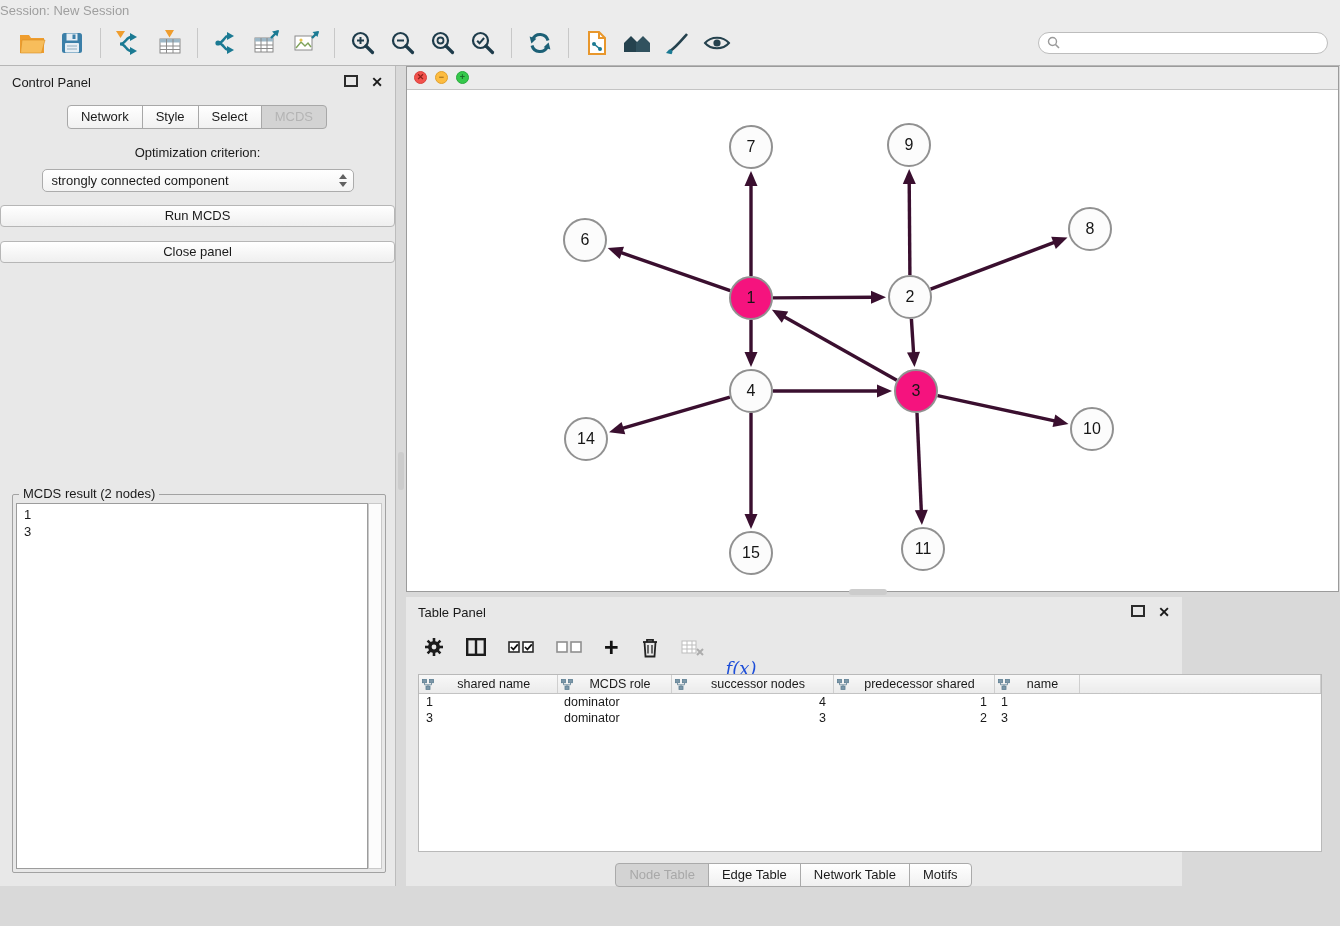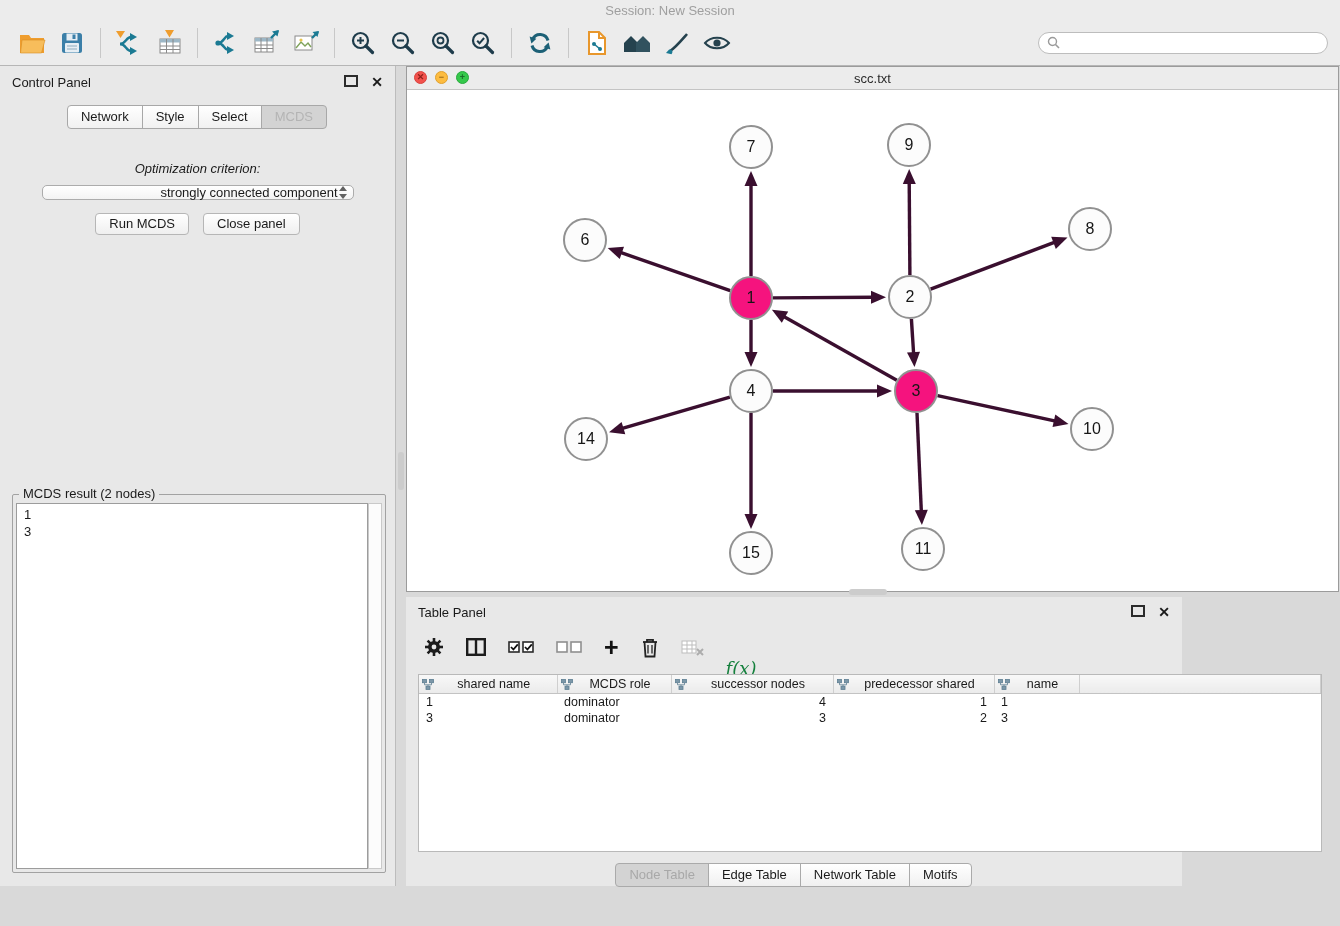--- a/index.html
+++ b/index.html
@@ -1,64 +1,64 @@
 <!DOCTYPE html>
 <html><head>
 <meta charset="utf-8">
 <style>
   html,body{margin:0;padding:0;}
   body{background:#d9d9d9;font-family:"Liberation Sans",sans-serif;}
   .app{position:relative;width:1340px;height:926px;background:#d9d9d9;overflow:hidden;font-size:13px;color:#1a1a1a;}
 
   
-  .titlebar{position:absolute;left:0;top:0;width:100%;height:20px;background:#ececec;text-align:center;line-height:21px;color:#9f9f9f;font-size:13px;}
+  .titlebar{position:absolute;left:0;top:0;width:100%;height:20px;background:#ececec;line-height:21px;color:#9f9f9f;font-size:13px;}
 
   
   .toolbar{position:absolute;left:0;top:20px;width:100%;height:46px;background:#ececec;border-bottom:1px solid #b6b6b6;display:flex;align-items:center;padding:0 12px;box-sizing:border-box;}
   .tbtn{width:40px;height:38px;display:flex;align-items:center;justify-content:center;flex:0 0 auto;}
   .tsep{width:1px;height:30px;background:#c8c8c8;margin:0 8px;flex:0 0 auto;}
   .search-field{margin-left:auto;width:290px;height:22px;border:1px solid #bdbdbd;border-radius:12px;background:#fff;display:flex;align-items:center;padding:0 8px;gap:5px;box-sizing:border-box;}
   .search-field input{border:none;outline:none;flex:1;font-size:12px;background:transparent;font-family:inherit;}
 
   
   .control-panel{position:absolute;left:0;top:66px;width:396px;height:820px;background:#e8e8e8;border-right:1px solid #bcbcbc;box-sizing:border-box;}
   .panel-header{height:26px;display:flex;align-items:center;padding:3px 12px 0;}
   .win-btns{margin-left:auto;display:flex;align-items:center;gap:13px;}
   .float-glyph{display:inline-block;width:10px;height:8px;border:2px solid #2b2b2b;}
   .close-glyph{font-weight:bold;font-size:14px;color:#1a1a1a;}
   .cp-tabs{display:flex;justify-content:center;margin-top:10px;}
   .cp-tab{border:1px solid #a8a8a8;background:linear-gradient(#ffffff,#f1f1f1);padding:3px 13px 4px;margin-left:-1px;font-size:13px;}
   .cp-tab:first-child{border-radius:4px 0 0 4px;}
   .cp-tab:last-child{border-radius:0 4px 4px 0;}
   .cp-tab.active{background:#d3d3d3;color:#b4b4b4;}
-  .opt-label{text-align:center;margin-top:32px;font-style:italic;}
-  .criterion-select{width:312px;height:15px;margin:9px auto 0;border:1px solid #acacac;border-radius:5px;background:linear-gradient(#ffffff,#f3f3f3);display:flex;align-items:center;padding:0 5px 0 9px;box-sizing:border-box;text-align:right;}
+  .opt-label{text-align:center;margin-top:16px;}
+  .criterion-select{width:312px;height:23px;margin:9px auto 0;border:1px solid #acacac;border-radius:5px;background:linear-gradient(#ffffff,#f3f3f3);display:flex;align-items:center;padding:0 5px 0 9px;box-sizing:border-box;}
   .criterion-select .val{flex:1;}
-  .cp-buttons{display:flex;justify-content:center;gap:14px;margin-top:13px;}
+  .cp-buttons{display:flex;justify-content:center;gap:14px;margin-top:13px;flex-direction:column;}
   .mac-btn{border:1px solid #b6b6b6;border-radius:4px;background:linear-gradient(#ffffff,#efefef);font-size:13px;font-family:inherit;padding:2px 13px 3px;height:22px;color:#1a1a1a;}
   .result-group{position:absolute;left:12px;top:428px;width:372px;height:377px;border:1px solid #a2a2a2;border-radius:2px;}
   .group-label{position:absolute;top:-9px;left:6px;background:#e8e8e8;padding:0 4px;}
   .result-list{position:absolute;left:3px;top:8px;right:17px;bottom:3px;background:#fff;border:1px solid #9c9c9c;padding:2px 0 0 7px;line-height:17px;box-sizing:border-box;}
   .result-scroll{position:absolute;right:3px;top:8px;width:14px;bottom:3px;background:#fcfcfc;border:1px solid #c9c9c9;box-sizing:border-box;}
 
   
   .net-window{position:absolute;left:406px;top:66px;width:933px;height:526px;background:#fff;border:1px solid #9b9b9b;box-sizing:border-box;}
   .net-titlebar{height:22px;background:#ececec;border-bottom:1px solid #c4c4c4;display:flex;align-items:center;position:relative;}
   .lights{position:absolute;left:7px;top:4px;display:flex;gap:8px;}
   .light{width:13px;height:13px;border-radius:50%;border:1px solid rgba(0,0,0,.18);display:flex;align-items:center;justify-content:center;font-size:9px;font-weight:bold;line-height:1;box-sizing:border-box;}
   .net-title{flex:1;text-align:center;font-size:13px;color:#2a2a2a;}
   .net-canvas{position:absolute;left:0;top:22px;width:931px;height:502px;}
 
   
   .table-panel{position:absolute;left:406px;top:597px;width:776px;height:289px;background:#e8e8e8;box-sizing:border-box;}
   .tp-header{height:24px;display:flex;align-items:center;padding:3px 12px 0;}
   .tp-toolbar{display:flex;align-items:center;gap:22px;margin:7px 0 0 18px;height:32px;}
   .ticon{display:flex;align-items:center;justify-content:center;}
   .plus-glyph{font-size:25px;font-weight:bold;line-height:20px;color:#111;}
-  .fx-glyph{font-family:"DejaVu Serif",serif;font-style:italic;font-size:18px;color:#15803d;margin-top:43px;}
+  .fx-glyph{font-family:"DejaVu Serif",serif;font-style:italic;font-size:18px;color:#1d4ed8;margin-top:43px;}
   .node-table-wrap{position:absolute;left:12px;top:77px;width:904px;height:178px;background:#fff;border:1px solid #b9b9b9;box-sizing:border-box;overflow:hidden;}
   table.node-table{border-collapse:collapse;table-layout:fixed;width:100%;}
   .node-table th{height:18px;background:linear-gradient(#f8f8f8,#ebebeb);border-right:1px solid #cfcfcf;border-bottom:1px solid #c3c3c3;font-weight:normal;font-size:12.5px;padding:0;}
   .th-inner{display:flex;align-items:center;padding:0 3px;}
   .th-label{flex:1;text-align:center;white-space:nowrap;overflow:hidden;}
   .node-table td{height:16px;font-size:12.5px;padding:0 7px;white-space:nowrap;}
   .tp-tabs{position:absolute;left:0;width:100%;top:266px;display:flex;justify-content:center;}
   .tp-tab{border:1px solid #aaa;background:linear-gradient(#fff,#f0f0f0);padding:3px 13px 4px;margin-left:-1px;font-size:13px;}
   .tp-tab:first-child{border-radius:4px 0 0 4px;}
   .tp-tab:last-child{border-radius:0 4px 4px 0;}
@@ -263,21 +263,20 @@
     </div>
   </div>
 
   <div class="net-window">
     <div class="net-titlebar">
       <span class="lights">
           <span class="light" style="background: rgb(242, 82, 77); border-color: rgb(216, 66, 61); color: rgb(142, 31, 26);">✕</span>
           <span class="light" style="background: rgb(253, 188, 64); border-color: rgb(224, 161, 46); color: rgb(150, 104, 26);">−</span>
           <span class="light" style="background: rgb(53, 200, 75); border-color: rgb(40, 170, 61); color: rgb(27, 110, 41);">+</span>
         </span>
-      <span class="net-title">scc.txt</span>
     </div>
     <svg class="net-canvas" viewBox="0 0 931 502">
         <line x1="344.0" y1="187.0" x2="344.0" y2="94.0" stroke="#3a0f2f" stroke-width="3.4"></line>
         <polygon points="344.0,82.0 350.5,97.0 337.5,97.0" fill="#3a0f2f"></polygon>
         <line x1="323.2" y1="201.7" x2="212.0" y2="162.9" stroke="#3a0f2f" stroke-width="3.4"></line>
         <polygon points="200.7,158.9 217.0,157.7 212.7,170.0" fill="#3a0f2f"></polygon>
         <line x1="366.0" y1="208.9" x2="467.0" y2="208.2" stroke="#3a0f2f" stroke-width="3.4"></line>
         <polygon points="479.0,208.2 464.0,214.7 464.0,201.7" fill="#3a0f2f"></polygon>
         <line x1="344.0" y1="231.0" x2="344.0" y2="266.0" stroke="#3a0f2f" stroke-width="3.4"></line>
         <polygon points="344.0,278.0 337.5,263.0 350.5,263.0" fill="#3a0f2f"></polygon>

